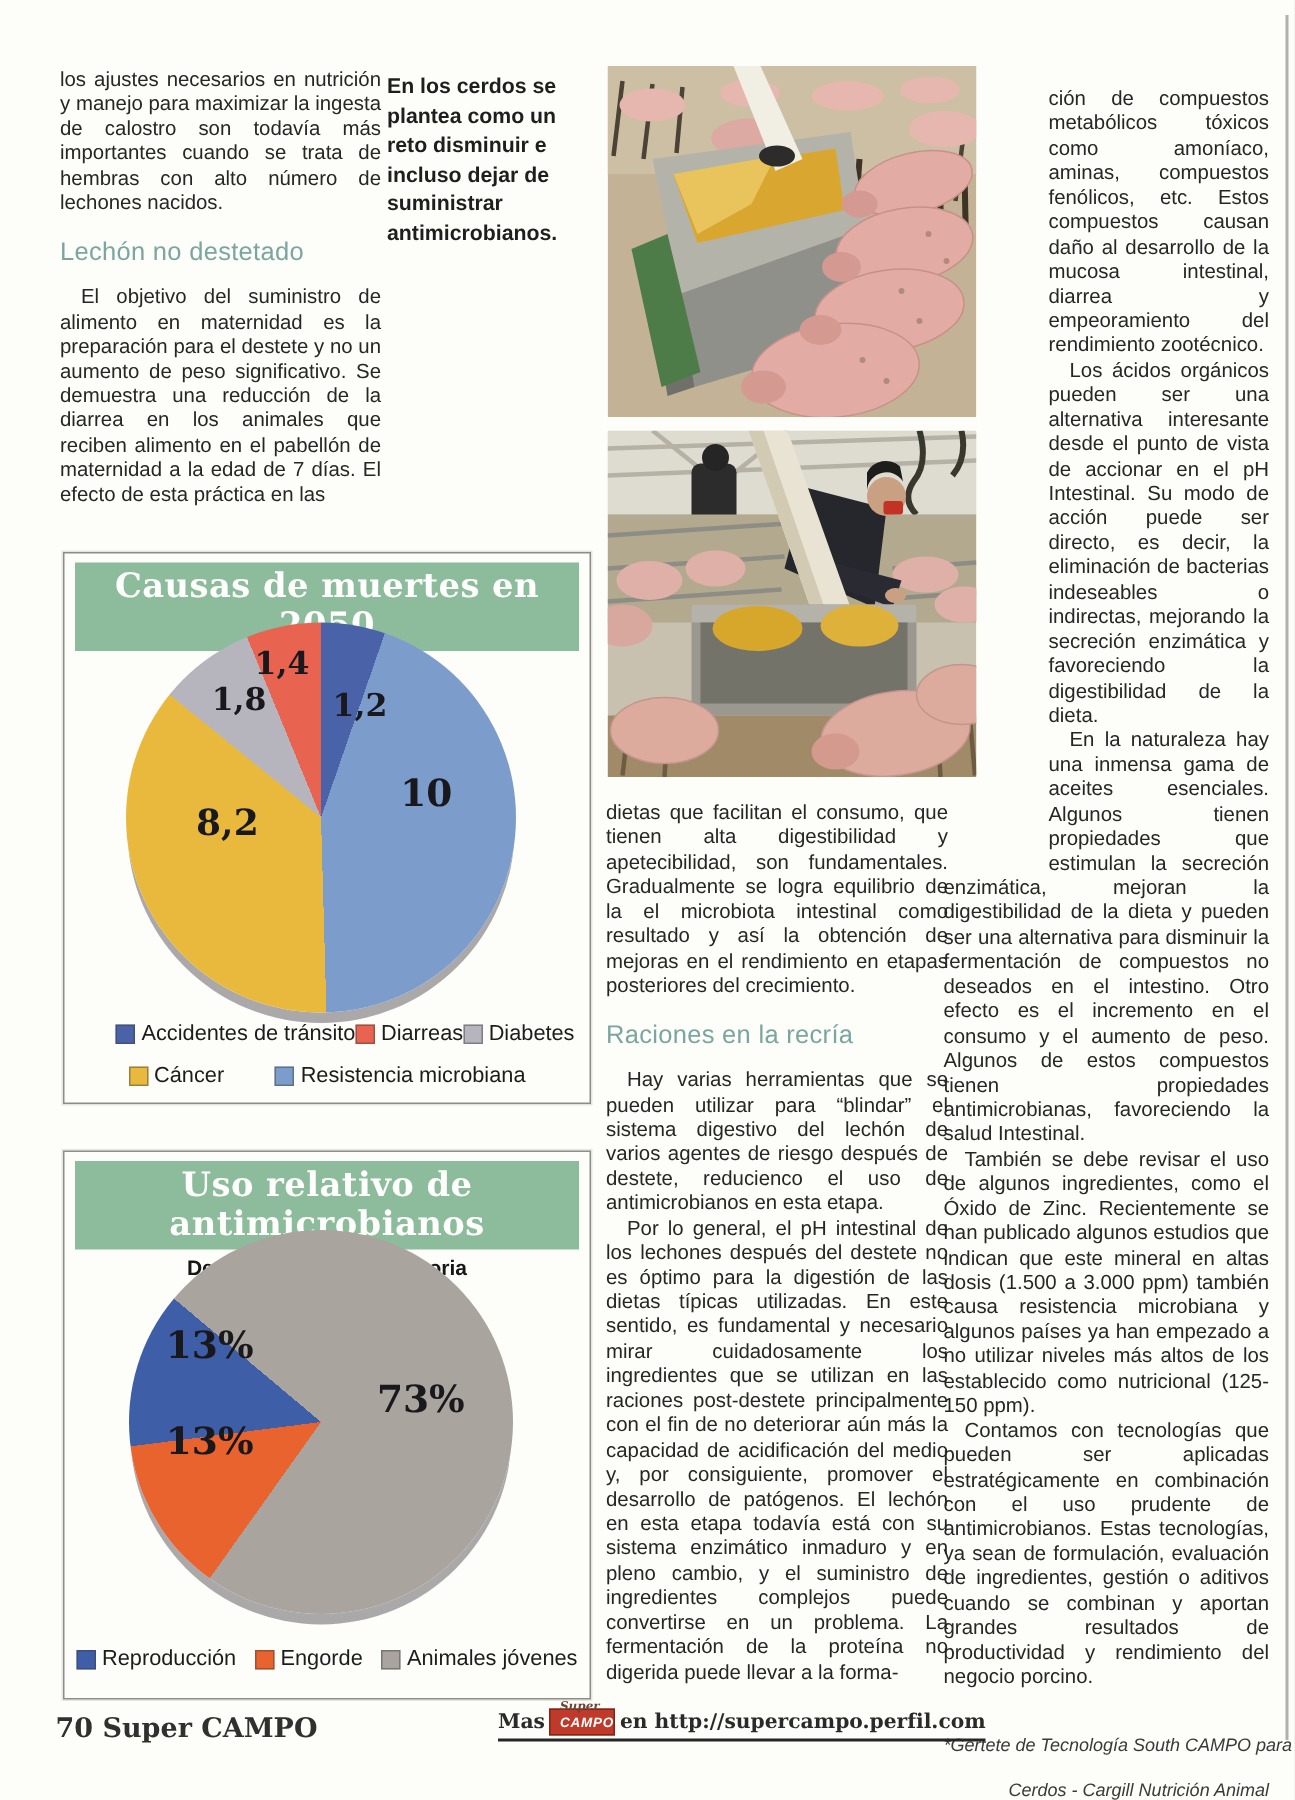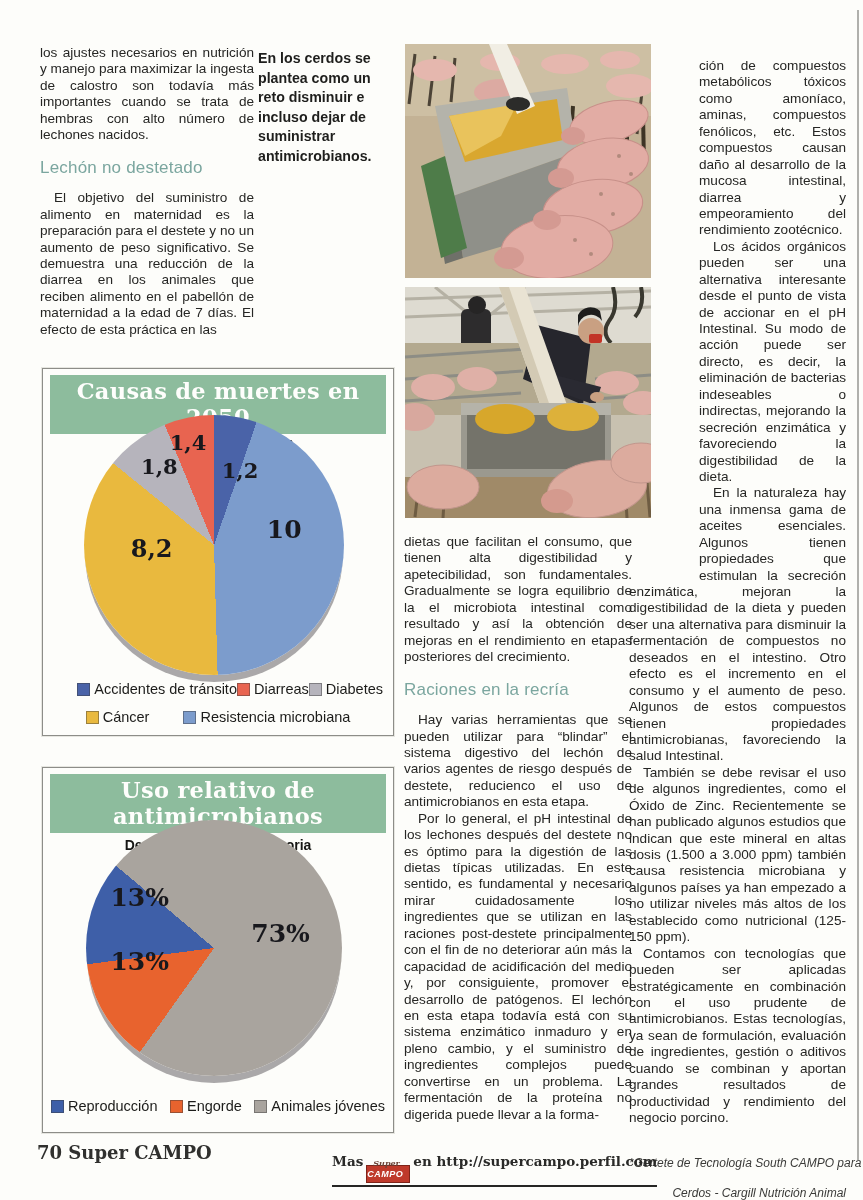--- a/index.html
+++ b/index.html
@@ -71,21 +71,21 @@
   .footer-left{
     position:absolute; left:37px; top:1142px;
     font-family:"DejaVu Serif", serif; font-weight:bold; font-size:18px; color:#30302e;
   }
   .footer-center{
     position:absolute; left:332px; top:1139px; display:flex; align-items:center; gap:3px;
     border-bottom:2px solid #262624; padding-bottom:2px;
     font-family:"DejaVu Serif", serif; font-weight:bold; font-size:13.5px; color:#2a2a28;
   }
   .campo-badge{position:relative; width:42px; height:16px; background:#bf3a2b; border:1px solid #7e2419;
-    display:flex; align-items:center; justify-content:flex-start;margin-top:26px;}
+    display:flex; align-items:center; justify-content:flex-end;}
   .campo-badge .campo{color:#fff; font-size:9px; font-weight:bold; letter-spacing:.5px; font-family:"Liberation Sans",sans-serif;font-style:italic;}
   .campo-badge .super{position:absolute; top:-8px; left:6px; font-style:italic; font-size:8px; color:#6e4438; font-weight:bold;}
   .right-rule{position:absolute; left:857px; top:10px; width:2px; height:1150px; background:#b0b0ac;}
 </style>
 </head>
 <body>
 
 <div class="page">
 
   <div class="col left-col">

